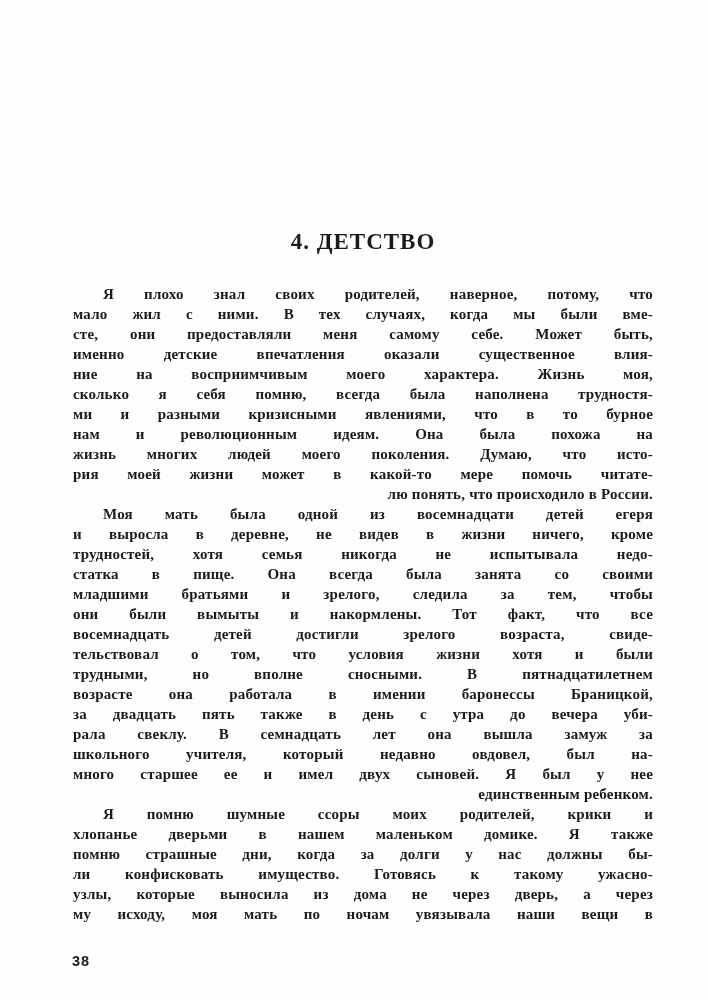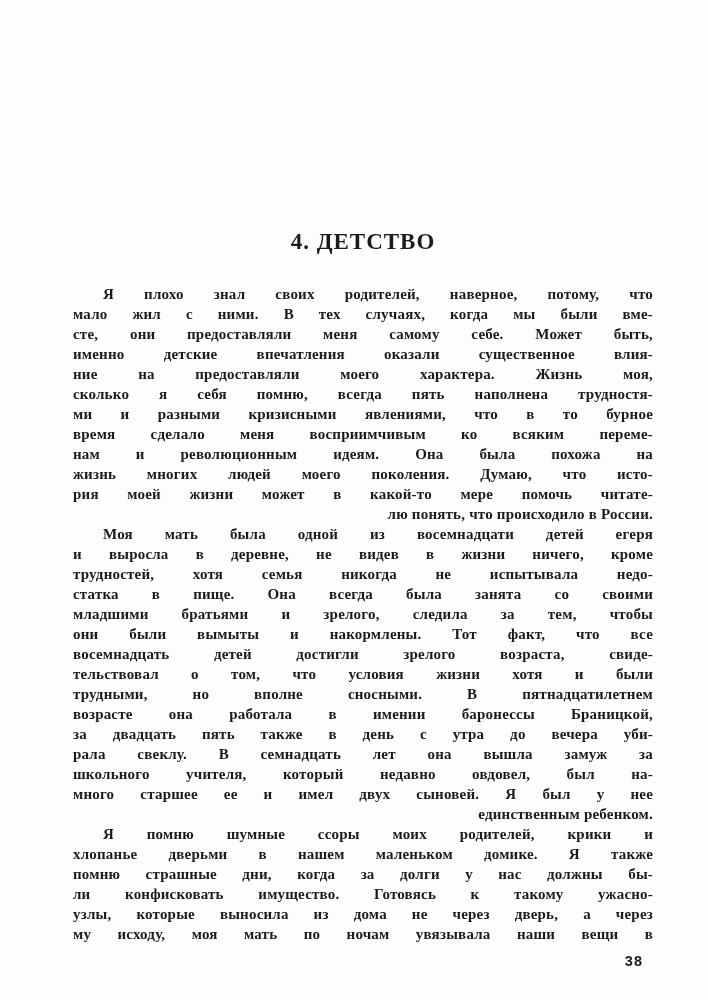--- a/index.html
+++ b/index.html
@@ -54,44 +54,43 @@
   .line.justify {
     text-align: justify;
     text-align-last: justify;
   }
   .line.indent {
     padding-left: 30px;
   }
   .page-number {
     position: absolute;
     top: 953px;
-    left: 63px;
+    left: 72px;
     width: 580px;
-    text-align: right;
+    text-align: left;
     font-family: "Liberation Sans", "DejaVu Sans", sans-serif;
     font-size: 14.5px;
     font-weight: 700;
     letter-spacing: 1px;
   }
 </style>
 </head>
 <body>
 
 <div class="page">
   <h1 class="chapter-title">4. ДЕТСТВО</h1>
 
   <div class="text-block">
       <div class="line indent justify">Я плохо знал своих родителей, наверное, потому, что</div>
       <div class="line justify">мало жил с ними. В тех случаях, когда мы были вме-</div>
       <div class="line justify">сте, они предоставляли меня самому себе. Может быть,</div>
       <div class="line justify">именно детские впечатления оказали существенное влия-</div>
-      <div class="line justify">ние на предоставляли моего характера. Жизнь моя,</div>
-      <div class="line justify">сколько я себя помню, всегда пять наполнена трудностя-</div>
+      <div class="line justify">ние на восприимчивым моего характера. Жизнь моя,</div>
+      <div class="line justify">сколько я себя помню, всегда была наполнена трудностя-</div>
       <div class="line justify">ми и разными кризисными явлениями, что в то бурное</div>
-      <div class="line justify">время сделало меня восприимчивым ко всяким переме-</div>
       <div class="line justify">нам и революционным идеям. Она была похожа на</div>
       <div class="line justify">жизнь многих людей моего поколения. Думаю, что исто-</div>
       <div class="line justify">рия моей жизни может в какой-то мере помочь читате-</div>
       <div class="line">лю понять, что происходило в России.</div>
       <div class="line indent justify">Моя мать была одной из восемнадцати детей егеря</div>
       <div class="line justify">и выросла в деревне, не видев в жизни ничего, кроме</div>
       <div class="line justify">трудностей, хотя семья никогда не испытывала недо-</div>
       <div class="line justify">статка в пище. Она всегда была занята со своими</div>
       <div class="line justify">младшими братьями и зрелого, следила за тем, чтобы</div>
       <div class="line justify">они были вымыты и накормлены. Тот факт, что все</div>

